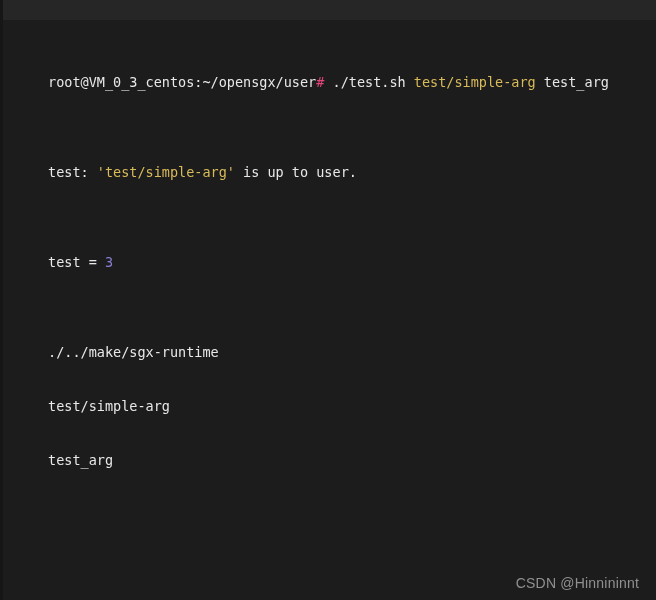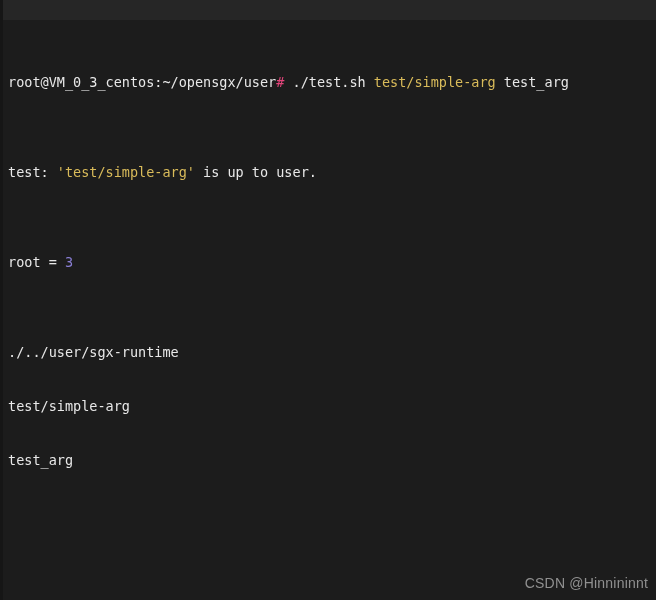--- a/index.html
+++ b/index.html
@@ -43,31 +43,32 @@
     position: absolute;
     left: 8px;
     top: 1px;
     right: 0;
     white-space: pre;
   }
   .line {
     height: 18px;
     line-height: 18px;
     white-space: pre;
+    margin-left: 40px;
   }
 
   
   .c-default { color: #e8e8e8; }
   .c-path    { color: #d9bb5a; }
   .c-hash    { color: #e2457a; }
   .c-num     { color: #8a7fd6; }
 
   .watermark {
     position: absolute;
-    right: 8px;
+    right: 17px;
     top: 574px;
     color: #9a9a9a;
     font-family: "Liberation Sans", sans-serif;
     font-size: 14px;
     letter-spacing: 0.2px;
     opacity: 0.92;
   }
 </style>
 </head>
 <body>
@@ -79,24 +80,24 @@
 
   <div class="lines">
 
     
     <div class="line"><span class="c-default">root@VM_0_3_centos:~/opensgx/user</span><span class="c-hash">#</span><span class="c-default"> </span><span class="c-default">./test.sh</span><span class="c-default"> </span><span class="c-path">test/simple-arg</span><span class="c-default"> </span><span class="c-default">test_arg</span></div>
 
     
     <div class="line"><span class="c-default">test:</span><span> </span><span class="c-path">'test/simple-arg'</span><span> </span><span class="c-default">is up to user.</span></div>
 
     
-    <div class="line"><span class="c-default">root =</span><span> </span><span class="c-num">3</span></div>
+    <div class="line"><span class="c-default">test =</span><span> </span><span class="c-num">3</span></div>
 
     
-    <div class="line"><span class="c-default">./../user/sgx-runtime</span></div>
+    <div class="line"><span class="c-default">./../make/sgx-runtime</span></div>
     <div class="line"><span class="c-default">test/simple-arg</span></div>
     <div class="line"><span class="c-default">test_arg</span></div>
 
     <div class="line"> </div>
 
     
     
     
 
     

